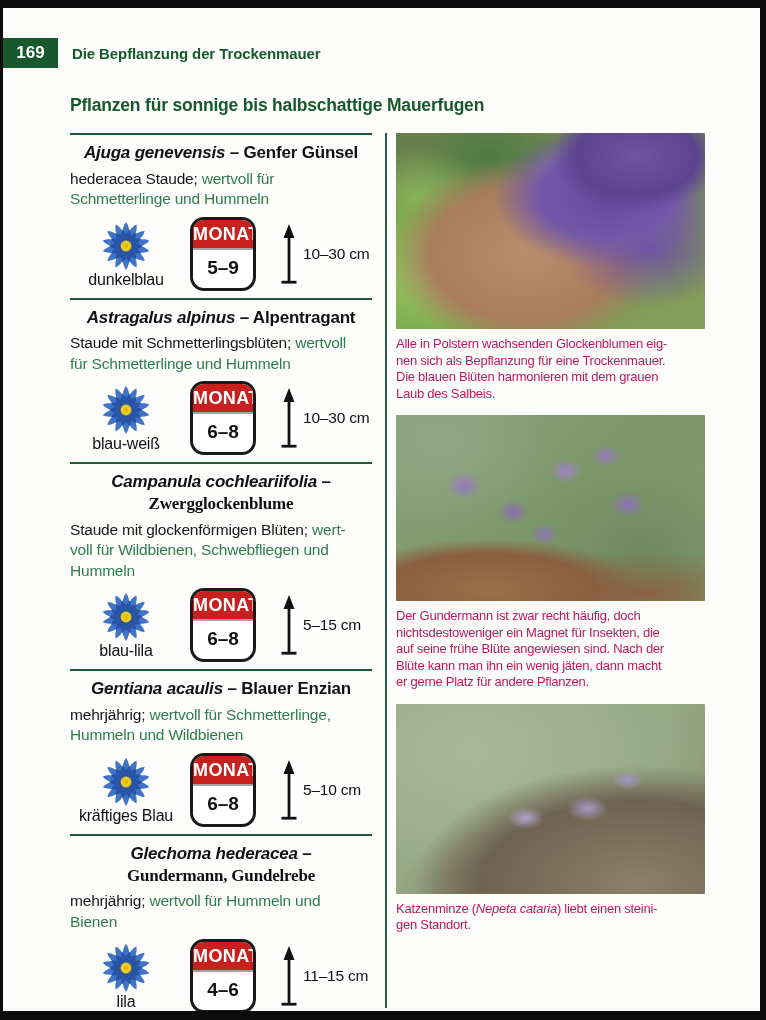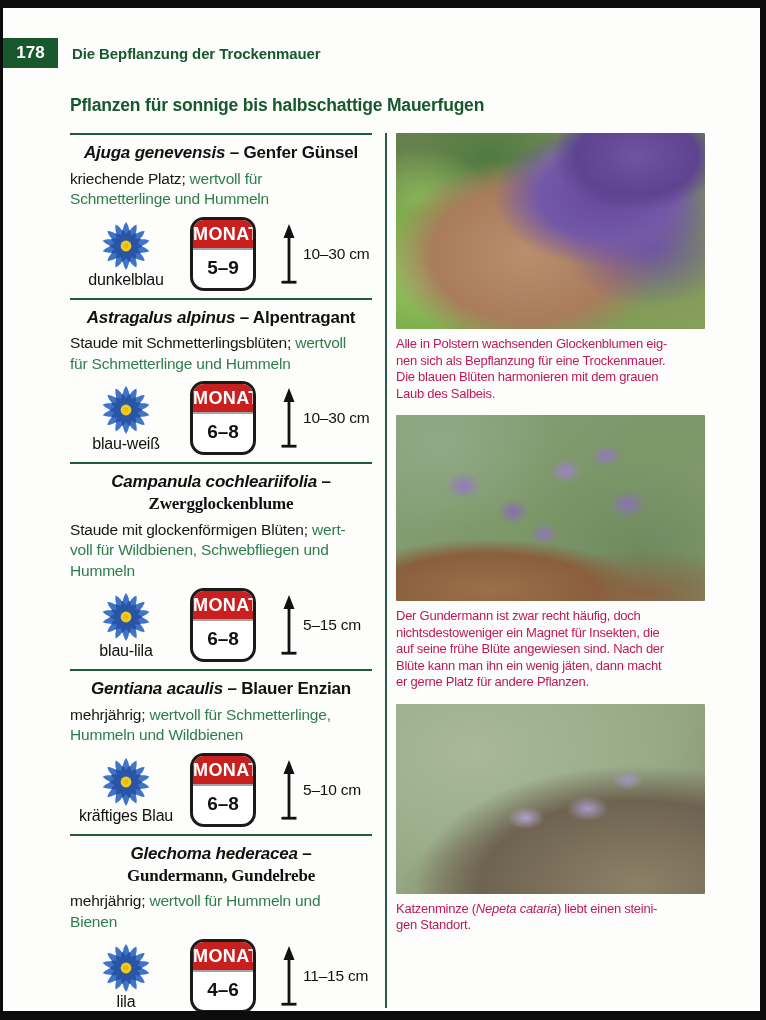--- a/index.html
+++ b/index.html
@@ -93,33 +93,33 @@
     radial-gradient(180px 90px at 45% 100%, #7d7258 0%, rgba(125,114,88,0) 80%),
     radial-gradient(300px 200px at 25% 25%, #a8b899 0%, #98ab88 60%, rgba(152,171,136,0) 90%),
     linear-gradient(135deg, #9fb191 0%, #8fa37f 55%, #837d63 100%);}
 </style>
 </head>
 <body>
 
 <div class="page">
 
   <div class="header-row">
-    <div class="page-num">178</div>
+    <div class="page-num">169</div>
     <div class="header-title">Die Bepflanzung der Trockenmauer</div>
   </div>
 
   <div class="section-title">Pflanzen für sonnige bis halbschattige Mauerfugen</div>
 
   <div class="content">
     <div class="left-col" id="entries">
   <section class="entry">
     <h3>
       <em class="latin">Ajuga genevensis</em><span class="dash"> – </span><span class="german">Genfer Günsel</span>
     </h3>
-    <p class="desc"><span class="plain">kriechende Platz; </span><span class="green">wertvoll für
+    <p class="desc"><span class="plain">hederacea Staude; </span><span class="green">wertvoll für
 Schmetterlinge und Hummeln</span></p>
     <div class="icon-row">
       <div class="flower-box">
         <svg class="flower" width="54" height="54" viewBox="-26 -26 52 52">
                 <g class="petals">
                   <path d="M0 -3 C 4.6 -7, 4.14 -18, 0 -23 C -4.14 -18, -4.6 -7, 0 -3 Z" transform="rotate(0)" fill="#3F74C9"></path>
                   <path d="M0 -3 C 4.6 -7, 4.14 -18, 0 -23 C -4.14 -18, -4.6 -7, 0 -3 Z" transform="rotate(25.714285714285715)" fill="#3F74C9"></path>
                   <path d="M0 -3 C 4.6 -7, 4.14 -18, 0 -23 C -4.14 -18, -4.6 -7, 0 -3 Z" transform="rotate(51.42857142857143)" fill="#3F74C9"></path>
                   <path d="M0 -3 C 4.6 -7, 4.14 -18, 0 -23 C -4.14 -18, -4.6 -7, 0 -3 Z" transform="rotate(77.14285714285714)" fill="#3F74C9"></path>
                   <path d="M0 -3 C 4.6 -7, 4.14 -18, 0 -23 C -4.14 -18, -4.6 -7, 0 -3 Z" transform="rotate(102.85714285714286)" fill="#3F74C9"></path>

